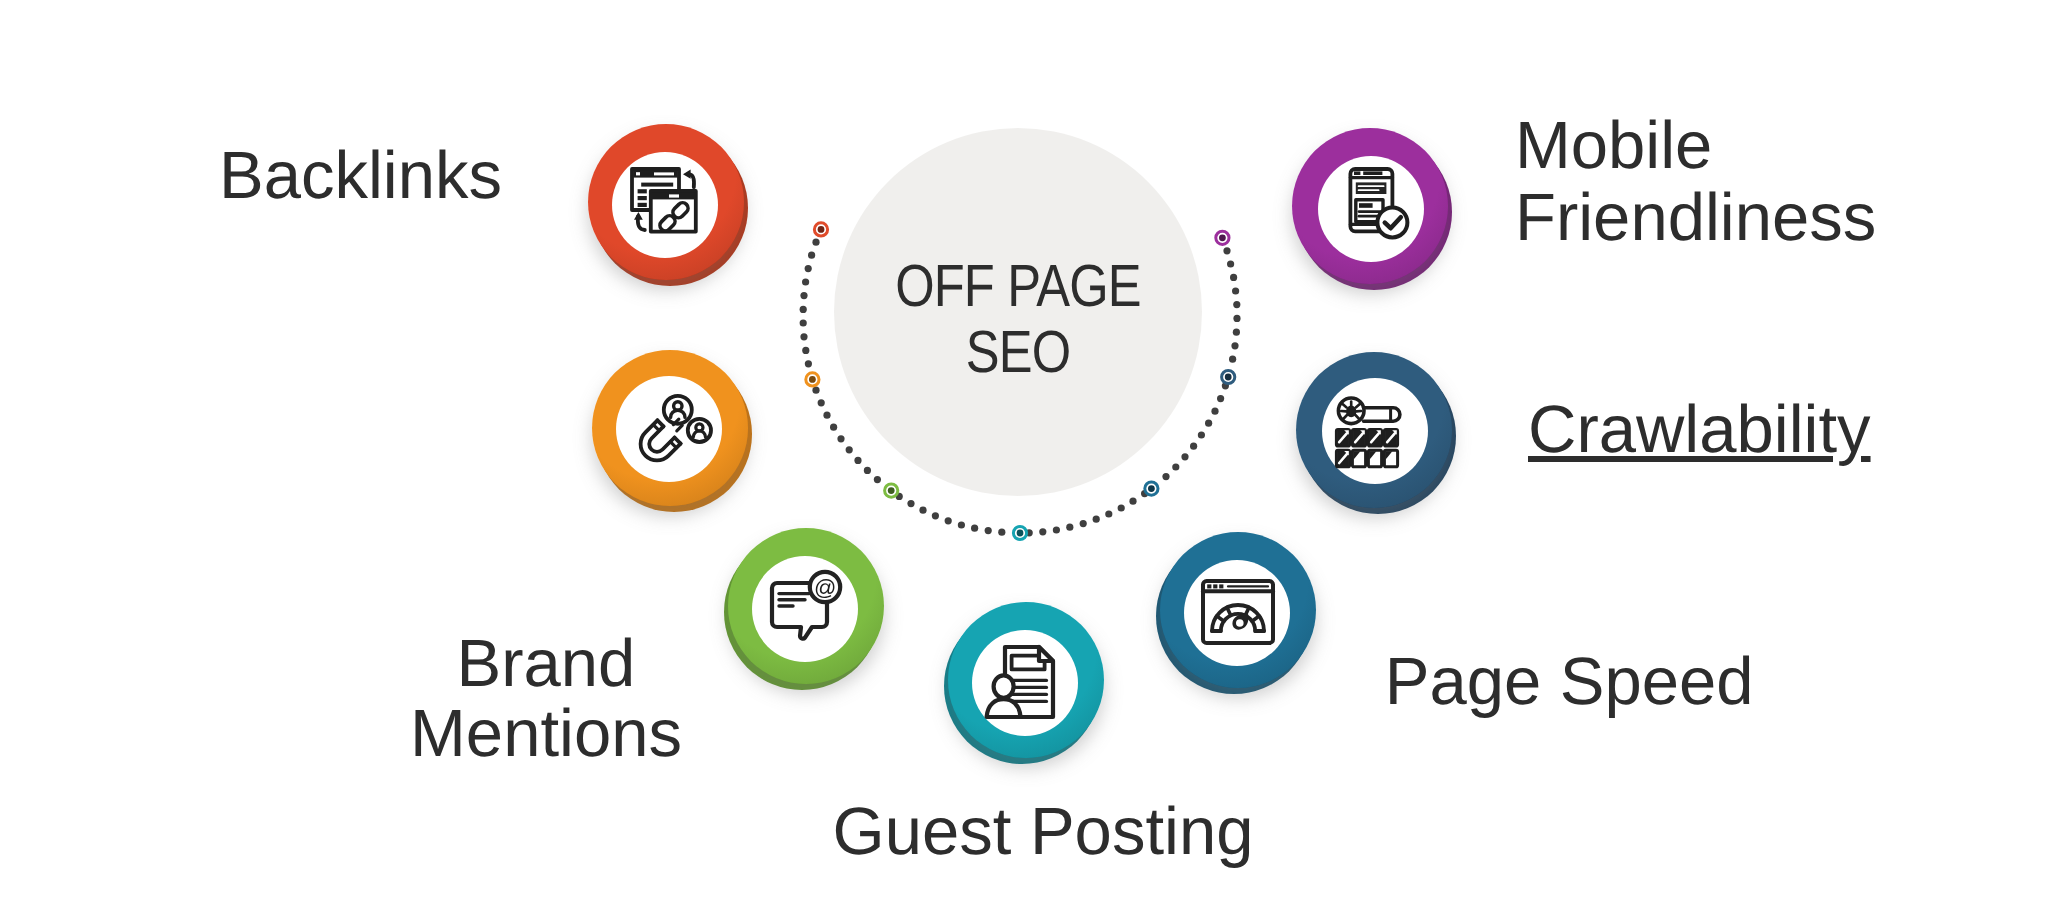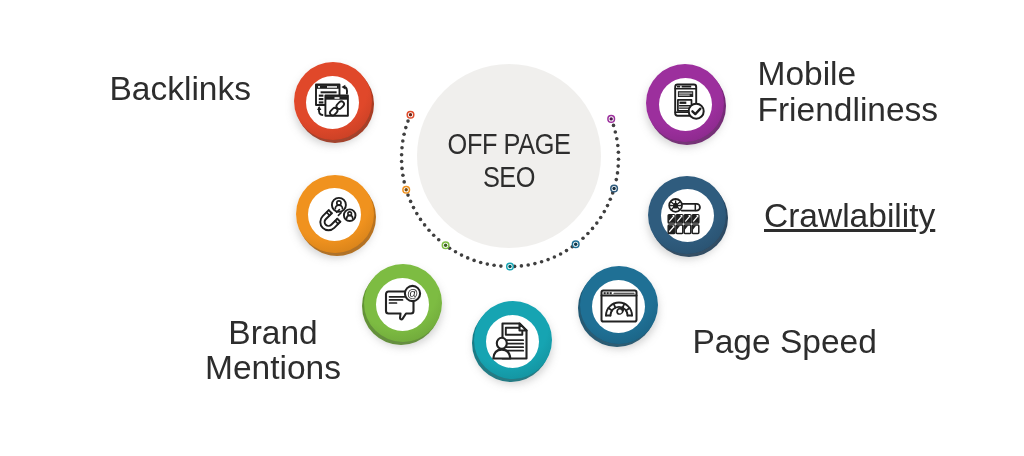--- a/index.html
+++ b/index.html
@@ -278,17 +278,18 @@
 <line x1="8.2" y1="34" x2="29.2" y2="34" stroke-width="1.6"></line>
 <circle cx="29.2" cy="33" r="7.5" fill="#fff" stroke-width="2"></circle>
 <path d="M25.4 33.1 L28.3 35.9 L33.4 30.4" stroke-width="2.3"></path>
           </g>
 </svg>
       </div>
 </div>
 
 <div class="lab" style="right:773px;top:71px;text-align:right;">Backlinks</div>
 <div class="lab" style="left:123px;top:314.9px;width:300px;text-align:center;">Brand<br>Mentions</div>
+<div class="lab" style="left:371.5px;top:398.6px;width:300px;text-align:center;">Guest Posting</div>
 <div class="lab" style="left:634.6px;top:313.9px;width:300px;text-align:center;margin-top:10px;">Page Speed</div>
 <div class="lab" style="left:764px;top:198.4px;text-decoration:underline;">Crawlability</div>
 <div class="lab" style="left:757.5px;top:55.7px;line-height:36px;">Mobile<br>Friendliness</div>
 
 </div>
 
 </body></html>

